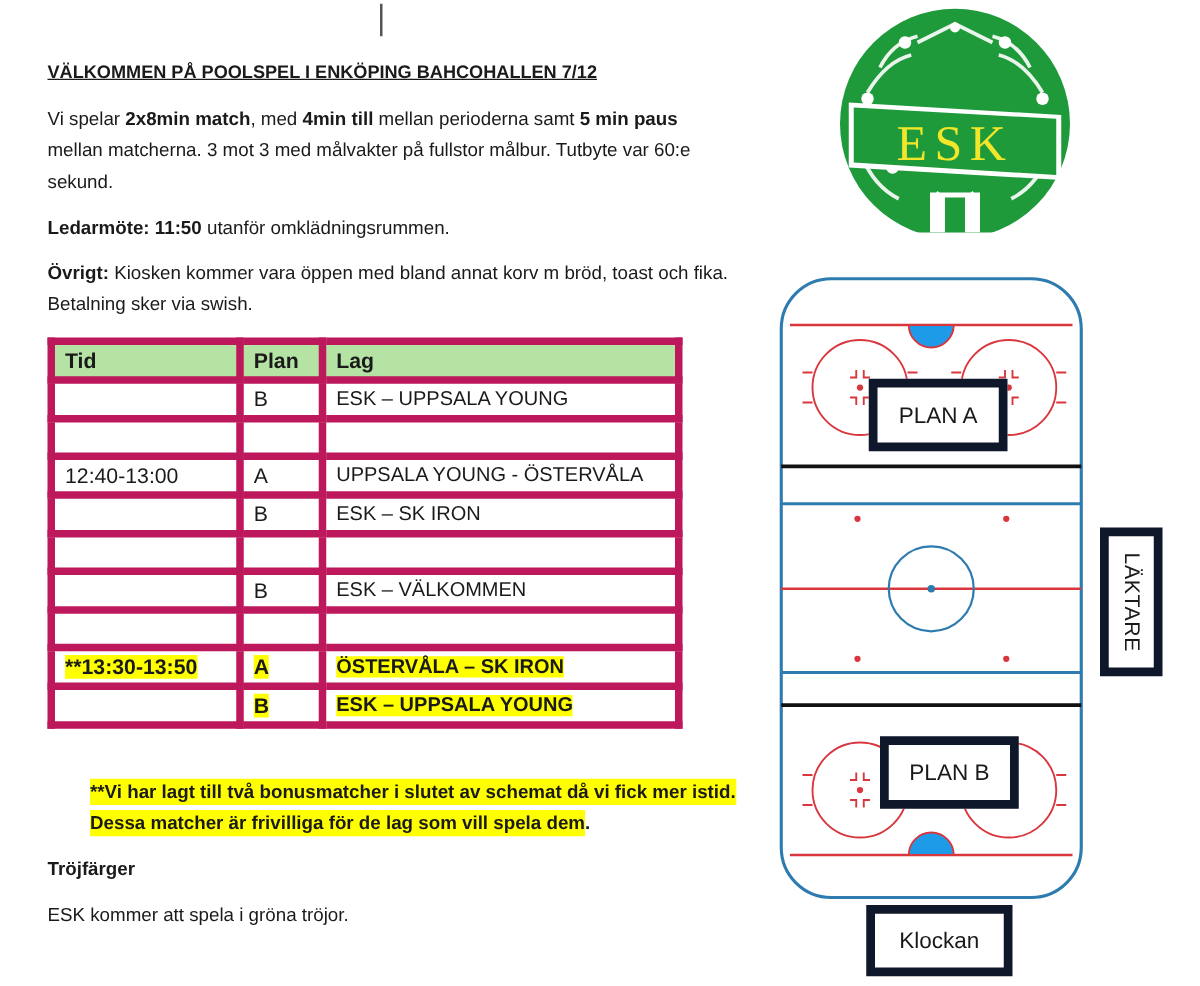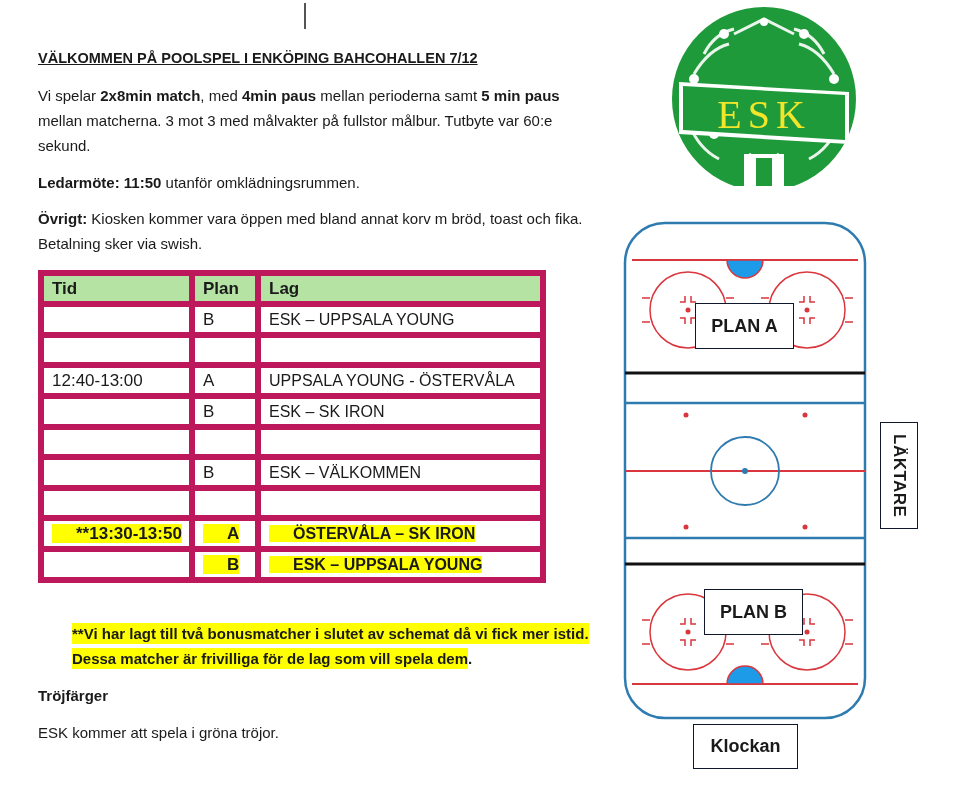--- a/index.html
+++ b/index.html
@@ -10,45 +10,45 @@
   .title { position:absolute; top:46px; left:0; font-weight:bold; text-decoration:underline; font-size:14.5px; white-space:nowrap; }
   .p1 { position:absolute; top:83px; left:0; width:545px; }
   .p2 { position:absolute; top:170px; left:0; width:545px; }
   .p3 { position:absolute; top:206px; left:0; width:545px; }
   b { font-weight:bold;margin-top:35px; }
   table.sched { position:absolute; top:270px; left:0; border-collapse:collapse; font-size:17px; }
   table.sched td, table.sched th { border:6px solid #be185d; height:24px; padding:0 0 0 8px; text-align:left; vertical-align:middle; }
   table.sched th { background:#b4e3a4; font-weight:bold; }
   .c1 { width:137px; } .c2 { width:52px; } .c3 { width:271px; }
   table.sched td.lag { font-size:16px; }
-  .hl { background:#ffff00; font-weight:bold;padding-left:24px; }
+  .hl { background:#ffff00; font-weight:bold; }
   .note { position:absolute; top:621px; left:0; width:545px; font-weight:bold;padding-left:34px; }
   .note span.hl { padding:2px 0; }
   .h-shirts { position:absolute; top:683px; left:0; font-weight:bold; }
   .p-shirts { position:absolute; top:720px; left:0; }
   .logo { position:absolute; left:664px; top:4px; width:200px; height:182px; }
   .rink { position:absolute; left:620px; top:218px; width:250px; height:505px; }
-  .label-box { position:absolute; border:1px solid #0f172a; background:#fff; font-size:18px;
-               display:flex; align-items:center; justify-content:center;font-weight:bold; }
+  .label-box { position:absolute; border:7px solid #0f172a; background:#fff; font-size:18px;
+               display:flex; align-items:center; justify-content:center; }
   .plan-a { left:695px; top:303px; width:97px; height:44px; }
   .plan-b { left:704px; top:589px; width:97px; height:44px; }
   .klockan { left:693px; top:724px; width:103px; height:43px; }
   .laktare { left:880px; top:422px; width:36px; height:105px; }
   .laktare span { writing-mode:vertical-rl; font-size:17px; letter-spacing:0.5px; }
 </style>
 </head>
 <body>
 
 <div class="cursor"></div>
 
 <div class="doc">
   <div class="title">VÄLKOMMEN PÅ POOLSPEL I ENKÖPING BAHCOHALLEN 7/12</div>
 
   <div class="p1">
-    <span>Vi spelar </span><b>2x8min match</b><span>, med </span><b>4min paus</b><span> mellan perioderna samt </span><b>5 min paus</b><span> mellan matcherna. 3 mot 3 med målvakter på fullstor målbur. Tutbyte var 60:e sekund.</span>
+    <span>Vi spelar </span><b>2x8min match</b><span>, med </span><b>4min till</b><span> mellan perioderna samt </span><b>5 min paus</b><span> mellan matcherna. 3 mot 3 med målvakter på fullstor målbur. Tutbyte var 60:e sekund.</span>
   </div>
 
   <div class="p2">
     <b>Ledarmöte: 11:50</b><span> utanför omklädningsrummen.</span>
   </div>
 
   <div class="p3">
     <b>Övrigt:</b><span> Kiosken kommer vara öppen med bland annat korv m bröd, toast och fika. Betalning sker via swish.</span>
   </div>
 

